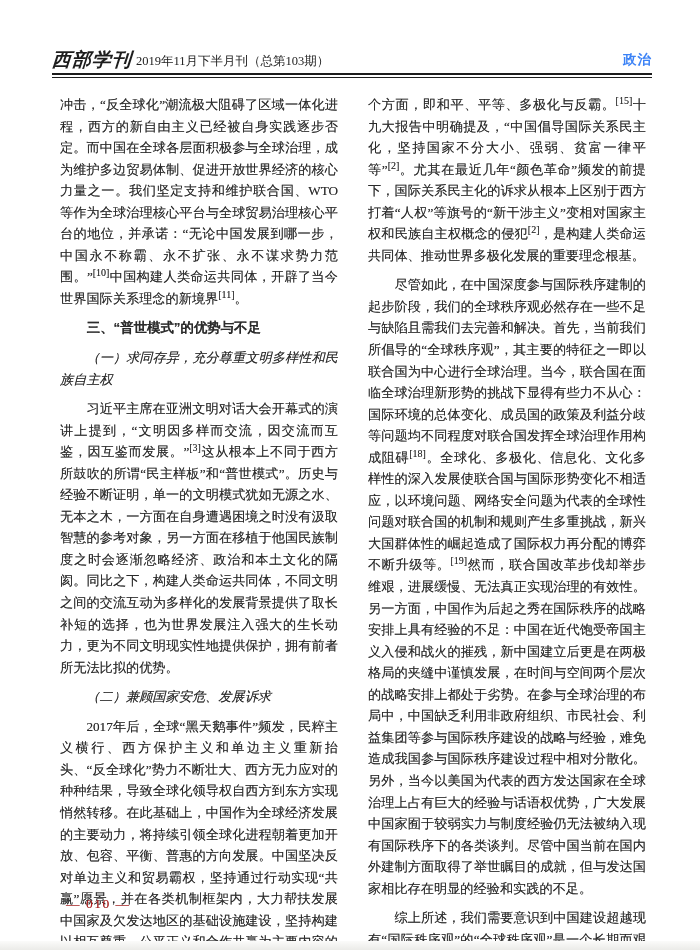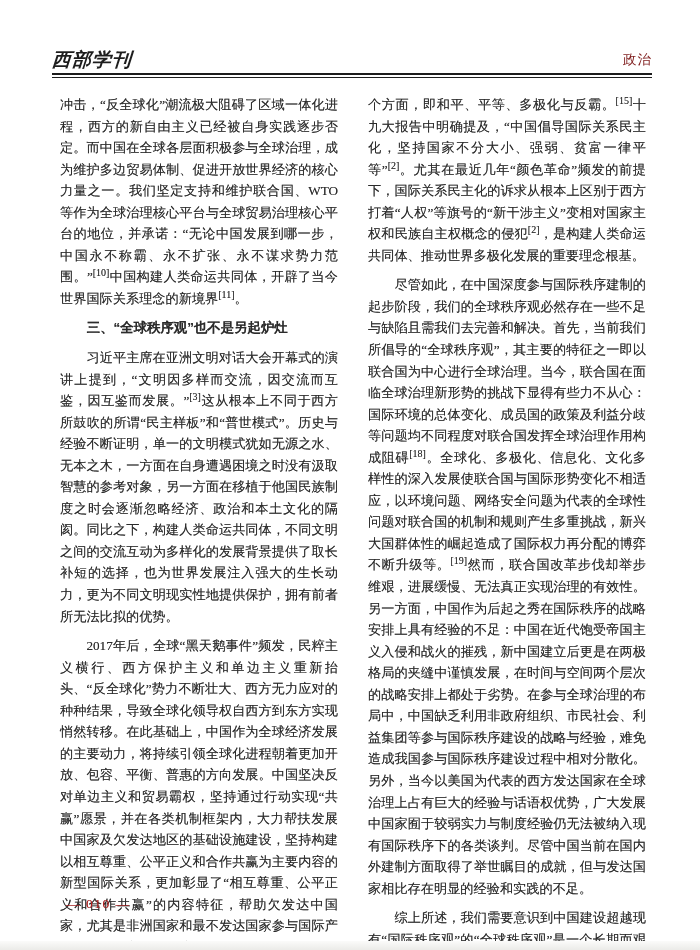--- a/index.html
+++ b/index.html
@@ -39,23 +39,23 @@
   }
   .issue-info {
     font-size: 12.5px;
     color: #222222;
     margin-left: 4px;
     line-height: 1.2;
   }
   .section-label {
     margin-left: auto;
     font-family: "Liberation Sans", "DejaVu Sans", sans-serif;
-    font-weight: normal;
+    font-weight: bold;
     font-size: 13.5px;
-    color: #7f1d1d;
+    color: #3b82f6;
     letter-spacing: 1px;
     padding-left: 14px;
   }
   .header-rule {
     position: absolute;
     left: 52px;
     top: 73px;
     width: 600px;
     height: 2px;
     border-top: 2px solid #1c1c1c;
@@ -116,30 +116,33 @@
     background: linear-gradient(to bottom, #fbfbfa, #ebebe8);
   }
 </style>
 </head>
 <body>
 
 <div class="page">
 
   <div class="header">
     <span class="journal-logo">西部学刊</span>
+    <span class="issue-info">2019年11月下半月刊（总第103期）</span>
     <span class="section-label">政治</span>
   </div>
 
   <div class="header-rule"></div>
 
   <div class="columns">
     <div class="col">
         <p class="para body-cont">冲击，“反全球化”潮流极大阻碍了区域一体化进程，西方的新自由主义已经被自身实践逐步否定。而中国在全球各层面积极参与全球治理，成为维护多边贸易体制、促进开放世界经济的核心力量之一。我们坚定支持和维护联合国、WTO等作为全球治理核心平台与全球贸易治理核心平台的地位，并承诺：“无论中国发展到哪一步，中国永不称霸、永不扩张、永不谋求势力范围。”<sup>[10]</sup>中国构建人类命运共同体，开辟了当今世界国际关系理念的新境界<sup>[11]</sup>。</p>
-        <p class="para heading">三、“全球秩序观”也不是另起炉灶</p>
+        <p class="para heading">三、“普世模式”的优势与不足</p>
+        <p class="para subheading">（一）求同存异，充分尊重文明多样性和民族自主权</p>
         <p class="para body">习近平主席在亚洲文明对话大会开幕式的演讲上提到，“文明因多样而交流，因交流而互鉴，因互鉴而发展。”<sup>[3]</sup>这从根本上不同于西方所鼓吹的所谓“民主样板”和“普世模式”。历史与经验不断证明，单一的文明模式犹如无源之水、无本之木，一方面在自身遭遇困境之时没有汲取智慧的参考对象，另一方面在移植于他国民族制度之时会逐渐忽略经济、政治和本土文化的隔阂。同比之下，构建人类命运共同体，不同文明之间的交流互动为多样化的发展背景提供了取长补短的选择，也为世界发展注入强大的生长动力，更为不同文明现实性地提供保护，拥有前者所无法比拟的优势。</p>
+        <p class="para subheading">（二）兼顾国家安危、发展诉求</p>
         <p class="para body">2017年后，全球“黑天鹅事件”频发，民粹主义横行、西方保护主义和单边主义重新抬头、“反全球化”势力不断壮大、西方无力应对的种种结果，导致全球化领导权自西方到东方实现悄然转移。在此基础上，中国作为全球经济发展的主要动力，将持续引领全球化进程朝着更加开放、包容、平衡、普惠的方向发展。中国坚决反对单边主义和贸易霸权，坚持通过行动实现“共赢”愿景，并在各类机制框架内，大力帮扶发展中国家及欠发达地区的基础设施建设，坚持构建以相互尊重、公平正义和合作共赢为主要内容的新型国际关系，更加彰显了“相互尊重、公平正义和合作共赢”的内容特征，帮助欠发达中国家，尤其是非洲国家和最不发达国家参与国际产业分工，共享中国经济发展红利。</p>
       </div>
     <div class="col">
         <p class="para body-cont">个方面，即和平、平等、多极化与反霸。<sup>[15]</sup>十九大报告中明确提及，“中国倡导国际关系民主化，坚持国家不分大小、强弱、贫富一律平等”<sup>[2]</sup>。尤其在最近几年“颜色革命”频发的前提下，国际关系民主化的诉求从根本上区别于西方打着“人权”等旗号的“新干涉主义”变相对国家主权和民族自主权概念的侵犯<sup>[2]</sup>，是构建人类命运共同体、推动世界多极化发展的重要理念根基。</p>
         <p class="para body">尽管如此，在中国深度参与国际秩序建制的起步阶段，我们的全球秩序观必然存在一些不足与缺陷且需我们去完善和解决。首先，当前我们所倡导的“全球秩序观”，其主要的特征之一即以联合国为中心进行全球治理。当今，联合国在面临全球治理新形势的挑战下显得有些力不从心：国际环境的总体变化、成员国的政策及利益分歧等问题均不同程度对联合国发挥全球治理作用构成阻碍<sup>[18]</sup>。全球化、多极化、信息化、文化多样性的深入发展使联合国与国际形势变化不相适应，以环境问题、网络安全问题为代表的全球性问题对联合国的机制和规则产生多重挑战，新兴大国群体性的崛起造成了国际权力再分配的博弈不断升级等。<sup>[19]</sup>然而，联合国改革步伐却举步维艰，进展缓慢、无法真正实现治理的有效性。另一方面，中国作为后起之秀在国际秩序的战略安排上具有经验的不足：中国在近代饱受帝国主义入侵和战火的摧残，新中国建立后更是在两极格局的夹缝中谨慎发展，在时间与空间两个层次的战略安排上都处于劣势。在参与全球治理的布局中，中国缺乏利用非政府组织、市民社会、利益集团等参与国际秩序建设的战略与经验，难免造成我国参与国际秩序建设过程中相对分散化。另外，当今以美国为代表的西方发达国家在全球治理上占有巨大的经验与话语权优势，广大发展中国家囿于较弱实力与制度经验仍无法被纳入现有国际秩序下的各类谈判。尽管中国当前在国内外建制方面取得了举世瞩目的成就，但与发达国家相比存在明显的经验和实践的不足。</p>
         <p class="para body">综上所述，我们需要意识到中国建设超越现有“国际秩序观”的“全球秩序观”是一个长期而艰巨的过程。当前阶段，我们的主要任务是为推动建立国际政治经济新秩序贡献自己的力量。习近平总书记说：“全球治理体系改革并不是推倒重来，也不是另起炉灶，而是创新完善。”中国将改变不公正不合理的国际旧秩序、构建人类命运共同体视作一项历史使命，以符合全世界人民最广泛的利益。中国不会挑战现有的国际秩序体系，而是全面参与、改善、发挥建设性补充作用。可以说，中</p>
       </div>
   </div>
 
   <div class="page-number">— 010 —</div>

